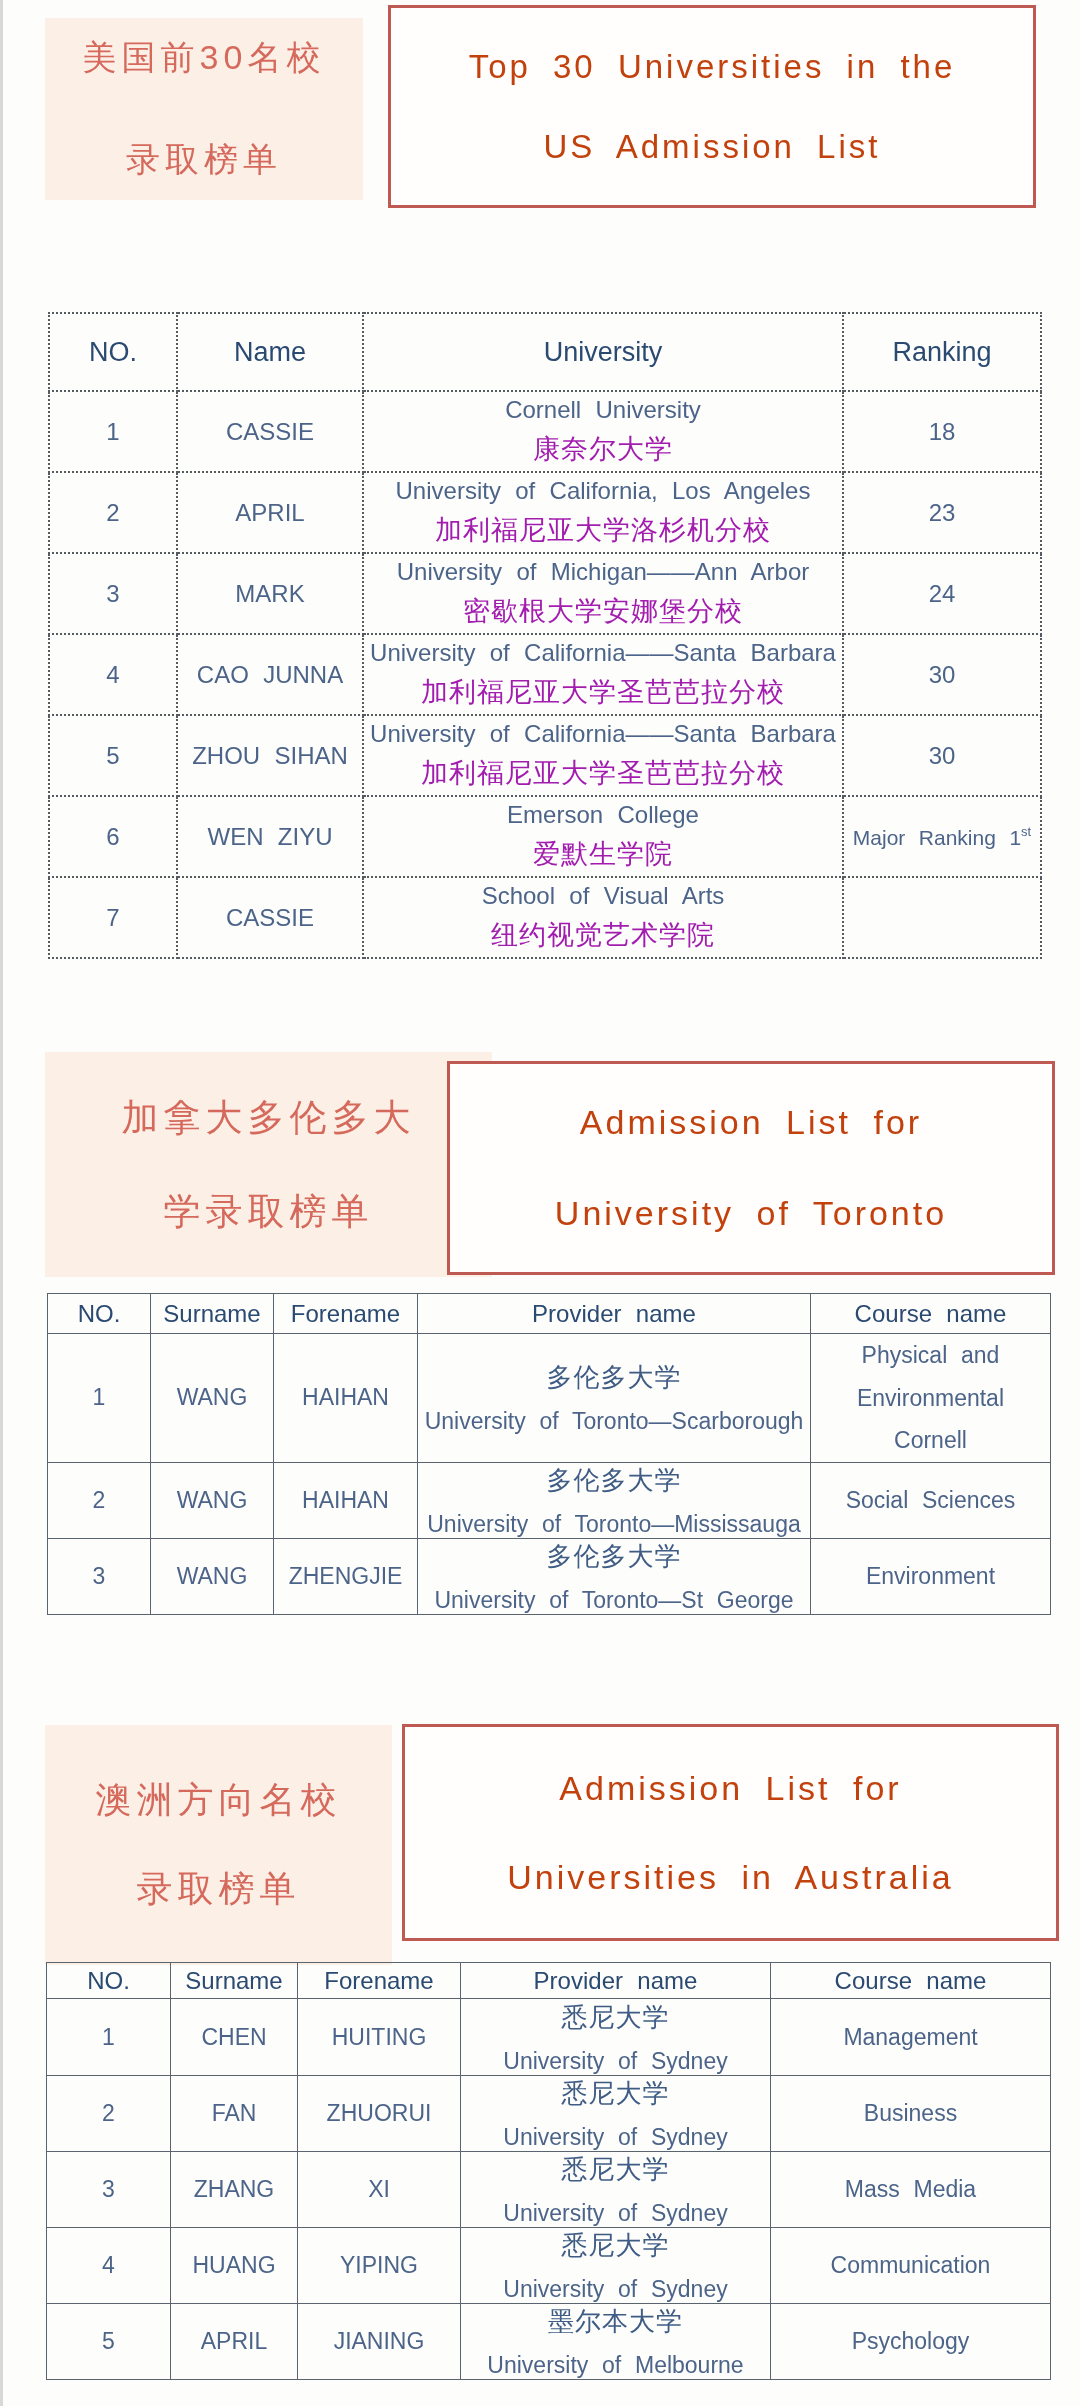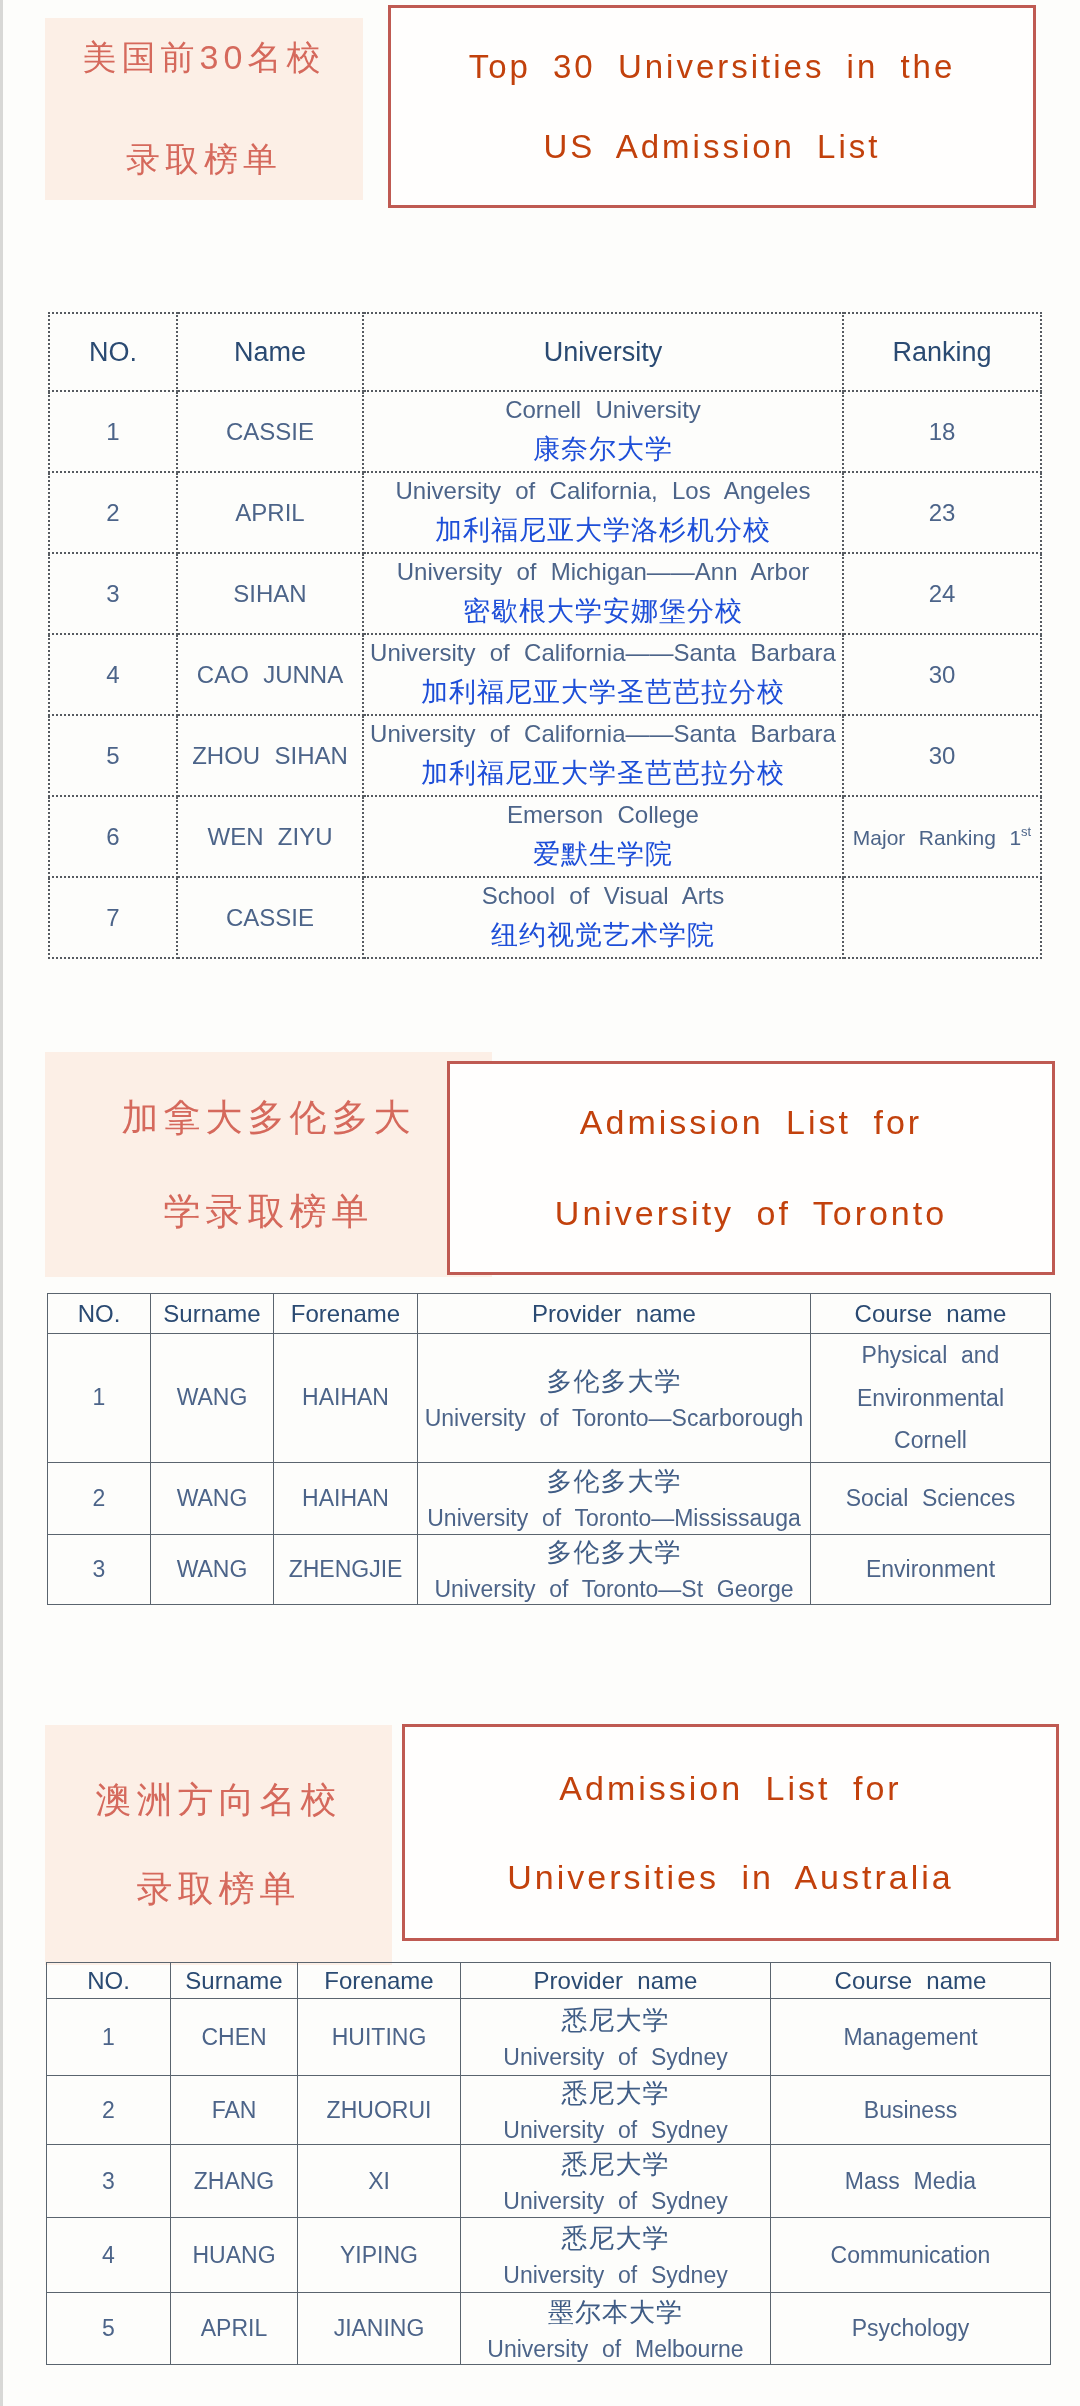--- a/index.html
+++ b/index.html
@@ -43,23 +43,23 @@
   .t1 th { font-size:27px; }
 
   .t2 { left:47px; top:1293px; width:1003px; font-size:23px; }
   .t3 { left:46px; top:1962px; width:1004px; font-size:23px; }
   .t2, .t2 th, .t2 td, .t3, .t3 th, .t3 td { border:1.5px solid #5a646e; }
   .t2 th, .t3 th { font-size:24px; }
   .t2 thead tr { height:40px; }
   .t3 thead tr { height:36px; }
 
   .uni-en  { font-size:24px; }
-  .uni-zh  { font-size:27px; margin-top:7px; color:#1d4ed8; letter-spacing:1px; }
+  .uni-zh  { font-size:27px; margin-top:7px; color:#a21caf; letter-spacing:1px; }
   .prov-zh { font-size:26px; color:#3f5c85; letter-spacing:1px; }
-  .prov-en { font-size:23px; margin-top:6px; }
+  .prov-en { font-size:23px; margin-top:13px; }
   .course  { line-height:1.85; }
   .rk-small { font-size:21px; white-space:nowrap; }
   .sup { font-size:13px; vertical-align:super; }
 </style>
 </head>
 <body>
 
 <div class="page">
   <div class="edge-line"></div>
 
@@ -101,21 +101,21 @@
         <td>2</td>
         <td>APRIL</td>
         <td>
           <div class="uni-en">University of California, Los Angeles</div>
           <div class="uni-zh">加利福尼亚大学洛杉机分校</div>
         </td>
         <td>23</td>
       </tr>
       <tr>
         <td>3</td>
-        <td>SIHAN</td>
+        <td>MARK</td>
         <td>
           <div class="uni-en">University of Michigan——Ann Arbor</div>
           <div class="uni-zh">密歇根大学安娜堡分校</div>
         </td>
         <td>24</td>
       </tr>
       <tr>
         <td>4</td>
         <td>CAO JUNNA</td>
         <td>

